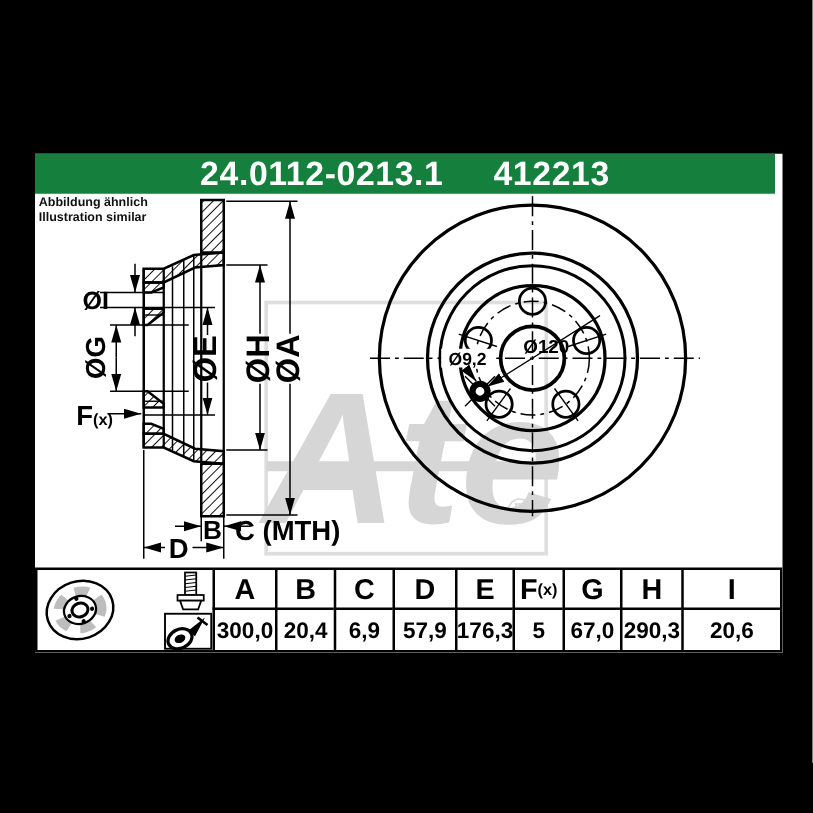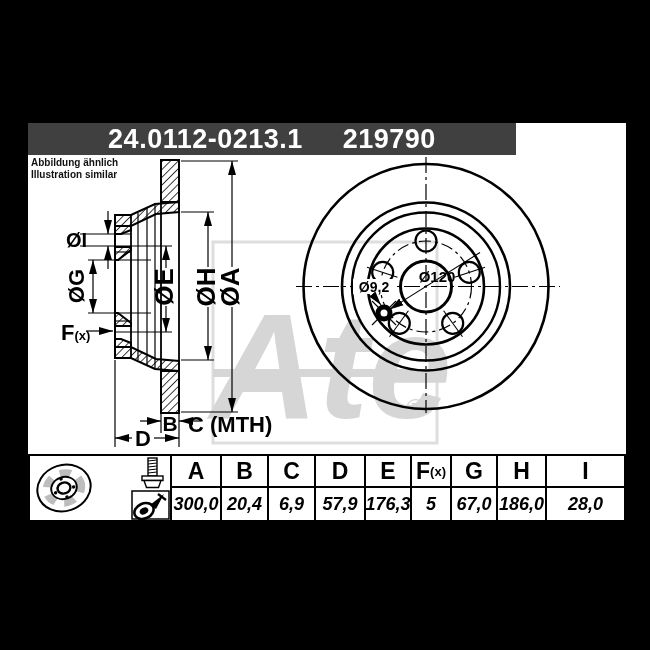--- a/index.html
+++ b/index.html
@@ -4,21 +4,21 @@
 <style>
   html,body{margin:0;padding:0;}
   body{
     width:650px;height:650px;background:#000;position:relative;overflow:hidden;
     font-family:"Liberation Sans",sans-serif;
   }
   .sheet{
     position:absolute;left:28px;top:123px;width:598px;height:399px;background:#fff;
   }
   .blue-bar{
-    position:absolute;left:0;top:0;width:488px;height:32px;background:#404040;
+    position:absolute;left:0;top:0;width:592px;height:32px;background:#15803d;
     display:flex;align-items:center;justify-content:center;gap:40px;
   }
   .blue-bar span{
     color:#fff;font-weight:bold;font-size:27px;letter-spacing:0.5px;white-space:nowrap;
   }
   .note{
     position:absolute;left:3px;top:34px;font-size:10px;font-weight:bold;color:#111;
     line-height:11.5px;
   }
   .drawing{position:absolute;left:0;top:32px;width:598px;height:299px;}
@@ -28,33 +28,33 @@
     border:2px solid #000;box-sizing:border-box;
     display:grid;
     grid-template-columns:140px 50px 47px 47px 50px 46px 40px 46px 49px auto;
     grid-template-rows:32px auto;
   }
   .spec .cell{
     border-left:2px solid #000;display:flex;align-items:center;justify-content:center;
     color:#000;
   }
   .spec .hdr{border-bottom:2px solid #000;font-weight:bold;font-size:23px;}
-  .spec .val{font-weight:bold;font-size:18px;font-style:italic;}
+  .spec .val{font-weight:bold;font-size:18px;}
   .spec .icons{grid-row:1 / span 2;border-left:none;position:relative;}
   .spec .sub{font-size:13px;font-weight:bold;}
   svg text{font-family:"Liberation Sans",sans-serif;}
 </style>
 </head>
 <body>
 
 <div class="sheet">
 
   <div class="blue-bar">
     <span>24.0112-0213.1</span>
-    <span>219790</span>
+    <span>412213</span>
   </div>
 
   <div class="note">
     <div>Abbildung ähnlich</div>
     <div>Illustration similar</div>
   </div>
 
   <svg class="drawing" viewBox="0 0 598 299" xmlns="http://www.w3.org/2000/svg">
     <defs>
       <pattern id="hatch" patternUnits="userSpaceOnUse" width="5.5" height="5.5" patternTransform="rotate(45)">
@@ -277,19 +277,19 @@
     <div class="cell val">
         <span>176,3</span>
       </div>
     <div class="cell val">
         <span>5</span>
       </div>
     <div class="cell val">
         <span>67,0</span>
       </div>
     <div class="cell val">
-        <span>186,0</span>
-      </div>
-    <div class="cell val">
-        <span>28,0</span>
+        <span>290,3</span>
+      </div>
+    <div class="cell val">
+        <span>20,6</span>
       </div>
   </div>
 </div>
 
 </body></html>

